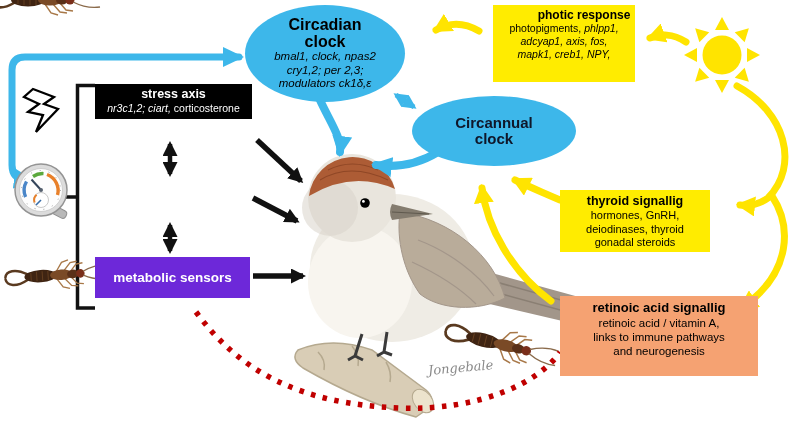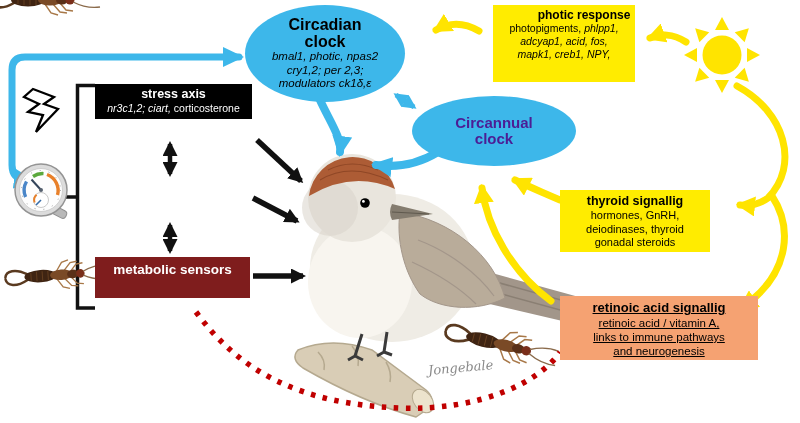--- a/index.html
+++ b/index.html
@@ -3,25 +3,25 @@
 <meta charset="utf-8">
 <style>
   html,body{margin:0;padding:0;background:#fff;}
   #stage{position:relative;width:800px;height:423px;background:#ffffff;overflow:hidden;
          font-family:"Liberation Sans",sans-serif;}
   #arrows{position:absolute;left:0;top:0;z-index:1;}
   .box{position:absolute;z-index:2;text-align:center;box-sizing:border-box;line-height:1.18;}
   .ellipse{border-radius:50%;background:#3db7ea;color:#000;display:flex;flex-direction:column;
            align-items:center;justify-content:center;}
   .etitle{font-weight:bold;font-size:16px;line-height:17px;color:#000;}
-  .etitle2{font-weight:bold;font-size:15px;line-height:16px;color:#4c1d95;}
+  .etitle2{font-weight:bold;font-size:15px;line-height:16px;color:#0f172a;}
   .genes{font-style:italic;font-size:11.5px;line-height:13.5px;color:#000;}
   .ybox{background:#ffec00;color:#000;padding-top:4px;}
   .kbox{background:#000;color:#fff;padding-top:3px;}
-  .rbox{background:#7f1d1d;color:#fff;padding-top:4px;}
+  .rbox{background:#6d28d9;color:#fff;padding-top:12px;}
   .obox{background:#f5a272;color:#000;padding-top:4px;}
   .btitle{font-weight:bold;}
   .it{font-style:italic;}
   .sig{position:absolute;z-index:2;font-family:"DejaVu Serif",serif;font-style:italic;
        color:#8a8a8a;font-size:13px;transform:rotate(-5deg);}
 </style>
 </head>
 <body>
 
 <div id="stage">
@@ -151,38 +151,38 @@
 
     <path d="M 196 312 C 240 372 300 404 400 408 C 480 411 540 382 560 352" fill="none" stroke="#c00000" stroke-width="5.5" stroke-dasharray="4.5 7.5"></path>
   </svg>
 
   <div class="box ellipse" style="left:245px;top:5px;width:160px;height:97px;">
     <div class="etitle">
       <div>Circadian</div>
       <div>clock</div>
     </div>
     <div class="genes">
-      <div>bmal1, photic, npas2</div>
+      <div>bmal1, clock, npas2</div>
       <div>cry1,2; per 2,3;</div>
       <div>modulators ck1δ,ε</div>
     </div>
   </div>
 
   <div class="box ellipse" style="left:412px;top:96px;width:164px;height:70px;">
     <div class="etitle2">
       <div>Circannual</div>
       <div>clock</div>
     </div>
   </div>
 
   <div class="box ybox" style="left:493px;top:5px;width:142px;height:77px;font-size:10.5px;line-height:13px;">
     <div class="btitle" style="font-size:12px;padding-left:40px;">photic response</div>
     <div>
       <div><span>photopigments, </span><span class="it">phlpp1,</span></div>
-      <div class="it">adcyap1, acid, fos,</div>
+      <div class="it">adcyap1, axis, fos,</div>
       <div class="it">mapk1, creb1, NPY,</div>
     </div>
   </div>
 
   <div class="box kbox" style="left:95px;top:84px;width:157px;height:35px;font-size:10.5px;line-height:13px;">
     <div class="btitle" style="font-size:12.5px;line-height:15px;">stress axis</div>
     <div><span class="it">nr3c1,2; ciart,</span><span> corticosterone</span></div>
   </div>
 
 
@@ -192,21 +192,21 @@
 
   <div class="box ybox" style="left:560px;top:190px;width:150px;height:62px;font-size:11px;line-height:13.5px;">
     <div class="btitle" style="font-size:12.5px;line-height:15px;">thyroid signallig</div>
     <div>
       <div>hormones, GnRH,</div>
       <div>deiodinases, thyroid</div>
       <div>gonadal steroids</div>
     </div>
   </div>
 
-  <div class="box obox" style="left:560px;top:296px;width:198px;height:64px;font-size:11.5px;line-height:14px;text-decoration:underline;">
+  <div class="box obox" style="left:560px;top:296px;width:198px;height:80px;font-size:11.5px;line-height:14px;">
     <div class="btitle" style="font-size:13px;line-height:16px;">retinoic acid signallig</div>
     <div>
       <div>retinoic acid / vitamin A,</div>
       <div>links to immune pathways</div>
       <div>and neurogenesis</div>
     </div>
   </div>
 
   <div class="sig" style="left:428px;top:360px;">Jongebale</div>
 

